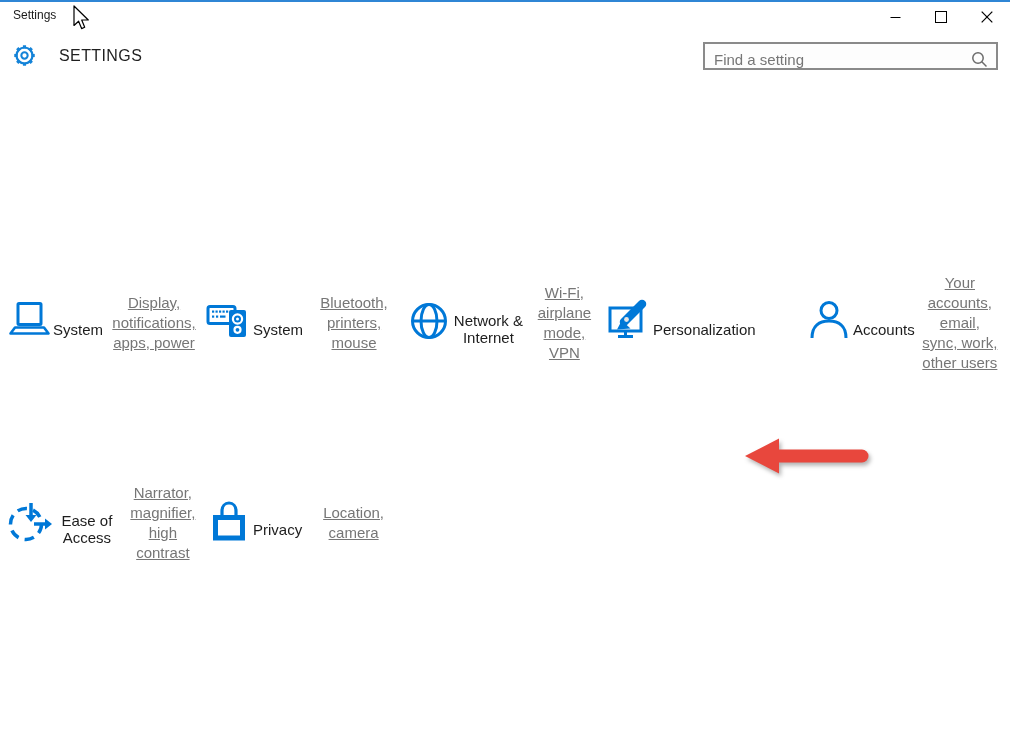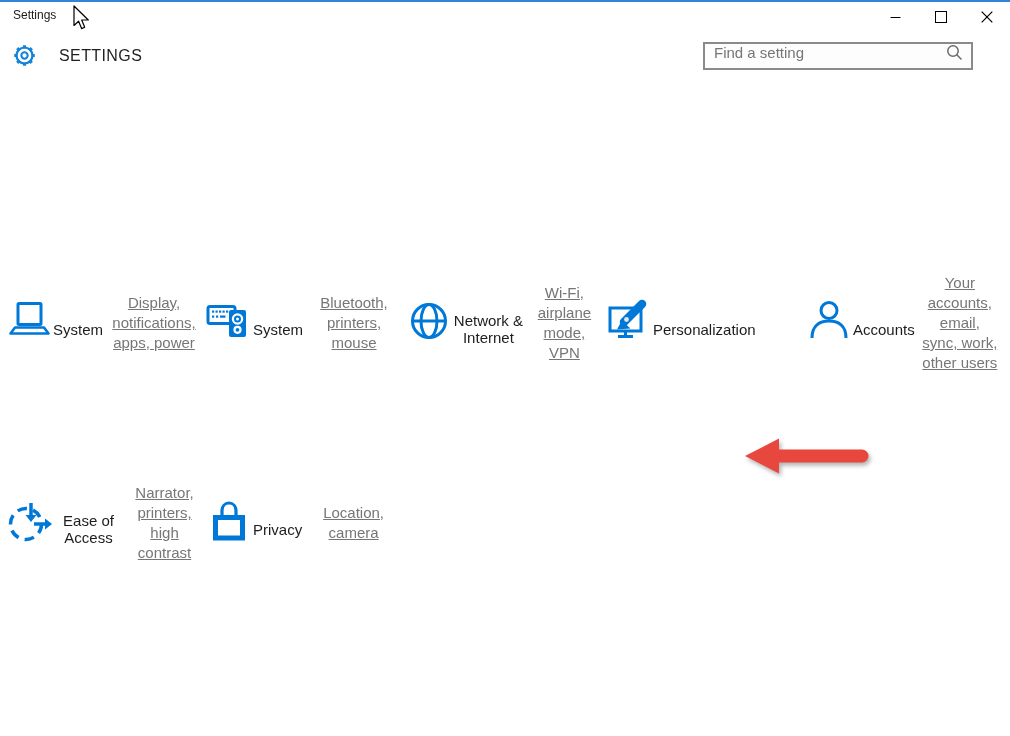--- a/index.html
+++ b/index.html
@@ -9,22 +9,22 @@
   .accent-strip{position:absolute;top:0;left:0;width:1010px;height:2px;background:#2f86d5;}
   
   .titlebar{position:absolute;top:2px;left:0;width:1010px;height:30px;}
   .titlebar-title{position:absolute;left:13px;top:6px;font-size:12px;color:#1a1a1a;}
   .win-controls{position:absolute;right:0;top:0;height:30px;display:flex;}
   .win-btn{width:46px;height:30px;display:flex;align-items:center;justify-content:center;
            background:transparent;border:none;padding:0;cursor:default;}
   
   .gear{position:absolute;left:11px;top:42px;}
   .page-title{position:absolute;left:59px;top:47px;font-size:16px;color:#1f1f1f;letter-spacing:0.4px;}
-  .search-box{position:absolute;left:703px;top:42px;width:270px;height:28px;box-sizing:border-box;
-              background:#fdfdfd;border:2px solid #8a8a8a;display:flex;align-items:flex-start;}
+  .search-box{position:absolute;left:703px;top:42px;width:295px;height:28px;box-sizing:border-box;
+              background:#fdfdfd;border:2px solid #8a8a8a;display:flex;align-items:flex-end;}
   .search-input{flex:1;border:none;outline:none;background:transparent;font-size:15px;color:#444;
                 padding:0 6px 0 9px;font-family:"Liberation Sans","DejaVu Sans",sans-serif;}
   .search-input::placeholder{color:#767676;opacity:1;}
   .search-icon{padding-right:8px;display:flex;align-items:center;}
   
   .grid{position:absolute;left:5px;top:215px;width:1000px;display:grid;
         grid-template-columns:repeat(5,200px);grid-auto-rows:200px;}
   .tile{display:flex;flex-direction:row;align-items:center;padding-top:12px;box-sizing:border-box;
         cursor:default;}
   .tile-icon{height:48px;display:flex;align-items:center;justify-content:center;}
@@ -186,21 +186,21 @@
       <div class="tile-icon">
         <svg width="48" height="48" viewBox="0 0 48 48">
           <circle cx="21" cy="27" r="15.5" fill="none" stroke="#0078d7" stroke-width="3.5" pathLength="100" stroke-dasharray="10 6.5"></circle>
           <line x1="26" y1="6" x2="26" y2="19" stroke="#0078d7" stroke-width="3.5"></line>
           <polygon points="20.5,18 31.5,18 26,25" fill="#0078d7"></polygon>
           <line x1="29" y1="27" x2="41" y2="27" stroke="#0078d7" stroke-width="3.5"></line>
           <polygon points="40,21.5 40,32.5 47,27" fill="#0078d7"></polygon>
         </svg>
       </div>
       <div class="tile-title">Ease of Access</div>
-      <div class="tile-desc">Narrator, printers,
+      <div class="tile-desc">Narrator, magnifier,
 high contrast</div>
     </div>
 
     <div class="tile">
       <div class="tile-icon">
         <svg width="48" height="48" viewBox="0 0 48 48">
           <path d="M17,21 V14 C17,9.2 20,6 24,6 C28,6 31,9.2 31,14 V21" fill="none" stroke="#0078d7" stroke-width="3.2"></path>
           <rect x="10.5" y="20.5" width="27" height="20.5" fill="none" stroke="#0078d7" stroke-width="5"></rect>
         </svg>
       </div>

